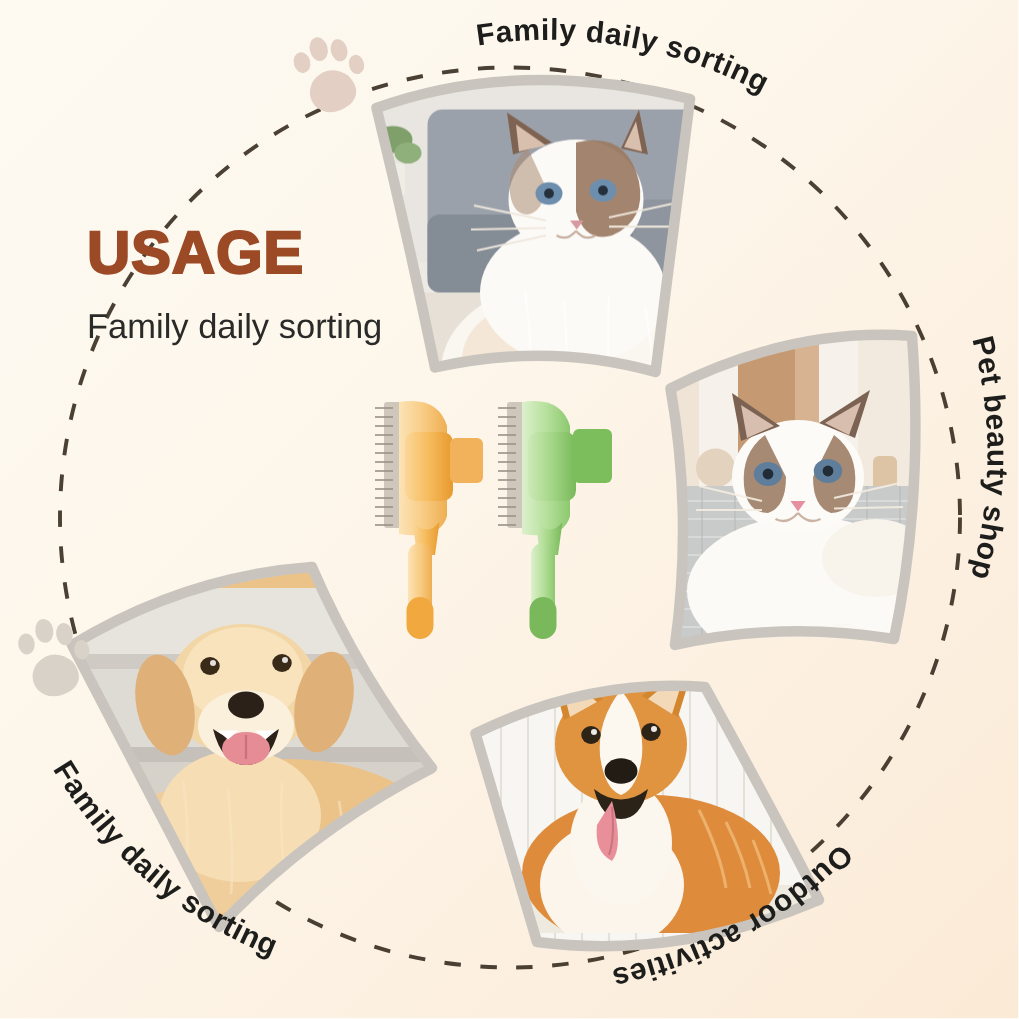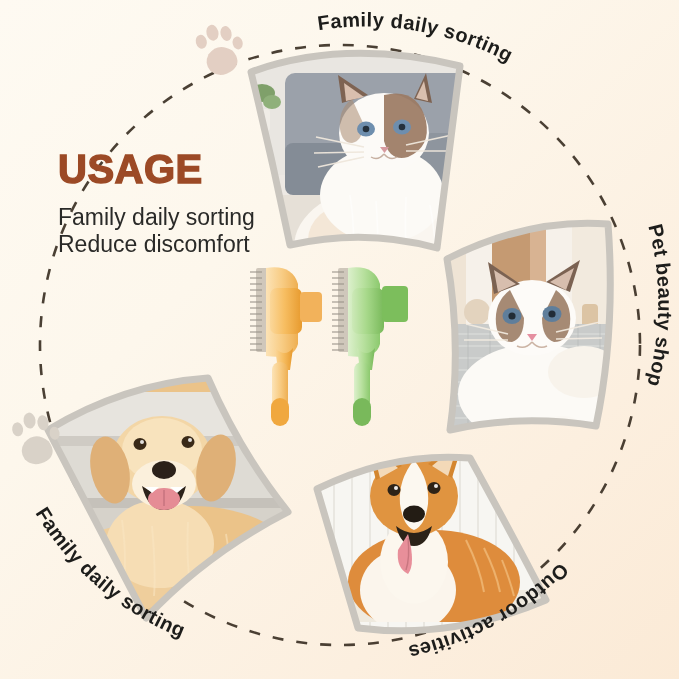--- a/index.html
+++ b/index.html
@@ -428,17 +428,16 @@
       <path d="M357 348 q10 10 18 0 l-3 22 l-12 0 z" fill="url(#g-green)"></path>
       <rect x="354" y="362" width="16" height="48" rx="8" fill="url(#g-green-h)"></rect>
       <rect x="353" y="398" width="18" height="28" rx="9" fill="#79B95B"></rect>
     </g>
   </svg>
 
   <div class="headline">
     <div class="t1">USAGE</div>
     <div class="sub">
       <div>Family daily sorting</div>
-      <div>Reduce discomfort</div>
     </div>
   </div>
 
 </div>
 
 </body></html>

